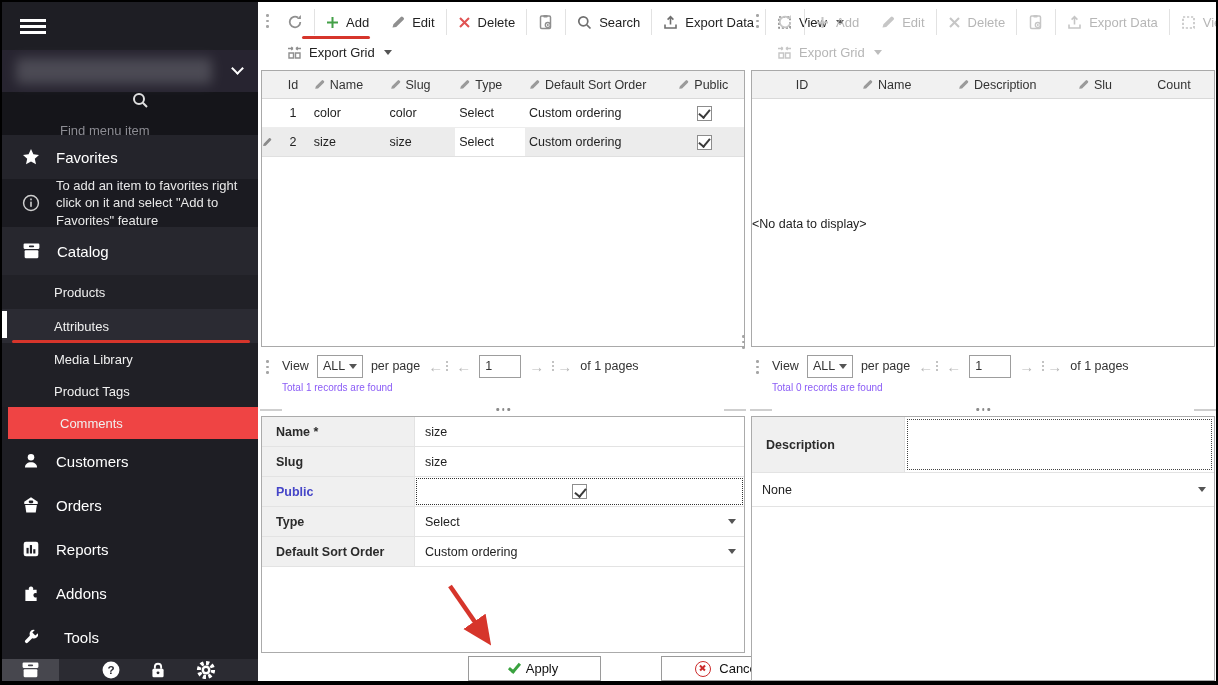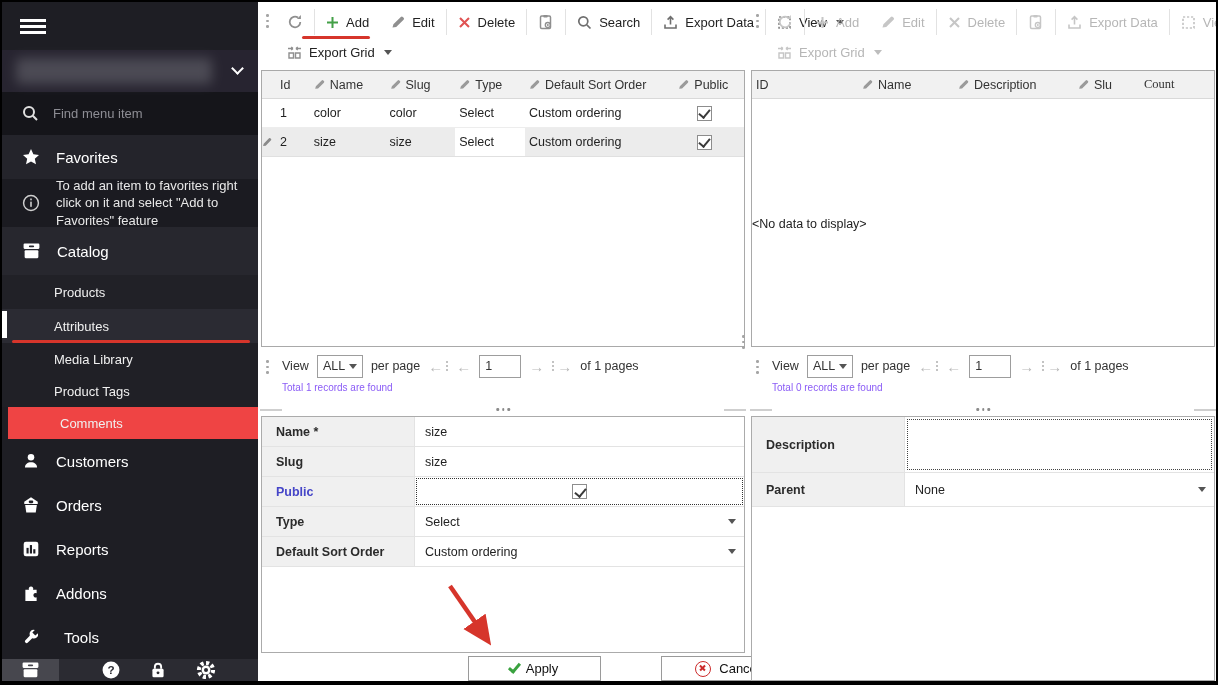--- a/index.html
+++ b/index.html
@@ -11,21 +11,21 @@
   
   .sidebar { position:absolute; left:0; top:0; bottom:0; width:256px; background:#1e1e24;
              display:flex; flex-direction:column; color:#fff; overflow:hidden; }
   .sb-row { display:flex; align-items:center; flex:none; }
   .sb-burger { height:48px; padding-left:18px; }
   .burger div { width:26px; height:3px; background:#fff; margin:3px 0; }
   .sb-account { height:42px; background:#272430; padding:0 14px; position:relative; }
   .blurbox { width:196px; height:26px; background:#6a6a72; opacity:.55; border-radius:4px; filter:blur(6px); }
   .chev { position:absolute; right:16px; top:14px; width:9px; height:9px; border-right:2.5px solid #fff;
           border-bottom:2.5px solid #fff; transform:rotate(45deg); }
-  .sb-search { height:43px; background:#15151a; padding-left:20px; gap:14px; }
+  .sb-search { height:43px; background:#15151a; padding-left:20px; gap:14px;flex-direction:column; }
   .sb-search input { background:transparent; border:none; outline:none; color:#9b9ba1; font-size:13px; width:160px; }
   .sb-search input::placeholder { color:#8d8d94; }
   .sb-item { padding-left:20px; gap:16px; cursor:pointer; }
   .sb-item .lbl { font-size:15px; color:#fff; }
   .sb-sub { padding-left:52px; cursor:pointer; }
   .sb-sub .lbl { font-size:13px; color:#f0f0f0; }
   .sb-note { height:48px; background:#1b1b21; padding-left:20px; gap:16px; }
   .sb-note .txt { font-size:13px; line-height:1.35; color:#e8e8e8; width:190px; }
   .sel-attr { background:#2b2b33; position:relative; }
   .sel-attr::before { content:""; position:absolute; left:0; top:2px; bottom:5px; width:5px; background:#fff; }
@@ -59,21 +59,21 @@
   .hdots i { width:2.5px; height:2.5px; background:#8a8a8a; border-radius:50%; }
 
   
   .grid { position:absolute; top:68px; left:1px; height:277px; border:1px solid #a9a9a9; background:#fff; overflow:hidden; }
   .p-left .grid { width:484px; }
   .p-right .grid { width:464px; }
   .g-head { display:flex; height:28px; background:#f1f1f1; border-bottom:1px solid #d9d9d9; align-items:center; font-size:12.5px; color:#333; }
   .g-row { display:flex; height:29px; align-items:center; font-size:12.5px; color:#222; border-bottom:1px solid #ededed; cursor:pointer; }
   .g-row.sel { background:#ececec; border-bottom-color:#e0e0e0; }
   .gc { display:flex; align-items:center; gap:5px; padding:0 4px; height:100%; overflow:hidden; }
-  .num { justify-content:flex-start; }
+  .num { justify-content:center; }
   .cen { justify-content:center; }
   .g-empty { position:absolute; left:0; right:0; top:146px; text-align:left; font-size:12.5px; color:#222; }
   .hpencil { flex:none; }
   .cellwhite { background:#fff; }
 
   
   .cb { width:15px; height:15px; background:#fff; border:1px solid #8d8d8d; position:relative; flex:none; }
   .cb.checked::after { content:""; position:absolute; left:3.5px; top:0.5px; width:5px; height:9px;
                        border:solid #3a3a3a; border-width:0 2px 2px 0; transform:rotate(40deg); }
 
@@ -667,21 +667,21 @@
             <span>Description</span>
           </div>
           <div class="gc" style="width:72px;padding-left:10px;">
             <span class="hpencil">
                 <svg width="11" height="11" viewBox="0 0 14 14">
                   <path d="M1.5 12.5l.9-3.2L9.8 1.9a1.4 1.4 0 0 1 2 0l.8.8a1.4 1.4 0 0 1 0 2L5.2 12.1z" fill="#9a9a9a"></path>
                 </svg>
               </span>
             <span>Slu</span>
           </div>
-          <div class="gc num" style="width:72px;padding-right:8px;font-family:Liberation Serif, serif;">
+          <div class="gc num" style="width:72px;padding-right:8px;">
               <span>Count</span>
             </div>
         </div>
         <div class="g-empty">&lt;No data to display&gt;</div>
       </div>
 
       <span class="vdots" style="left:6px;top:358px;">
           <i></i>
           <i></i>
           <i></i>
@@ -727,21 +727,20 @@
       </div>
 
       <div class="formbox">
         <div class="f-row h56">
           <div class="f-lab">Description</div>
           <div class="f-val">
             <textarea class="ta" style=""></textarea>
           </div>
         </div>
         <div class="f-row h34">
-          <div class="f-lab">Parent</div>
           <div class="f-val">
             <span>None</span>
             <span class="caret"></span>
           </div>
         </div>
       </div>
     </div>
 
   </div>
 </div>

